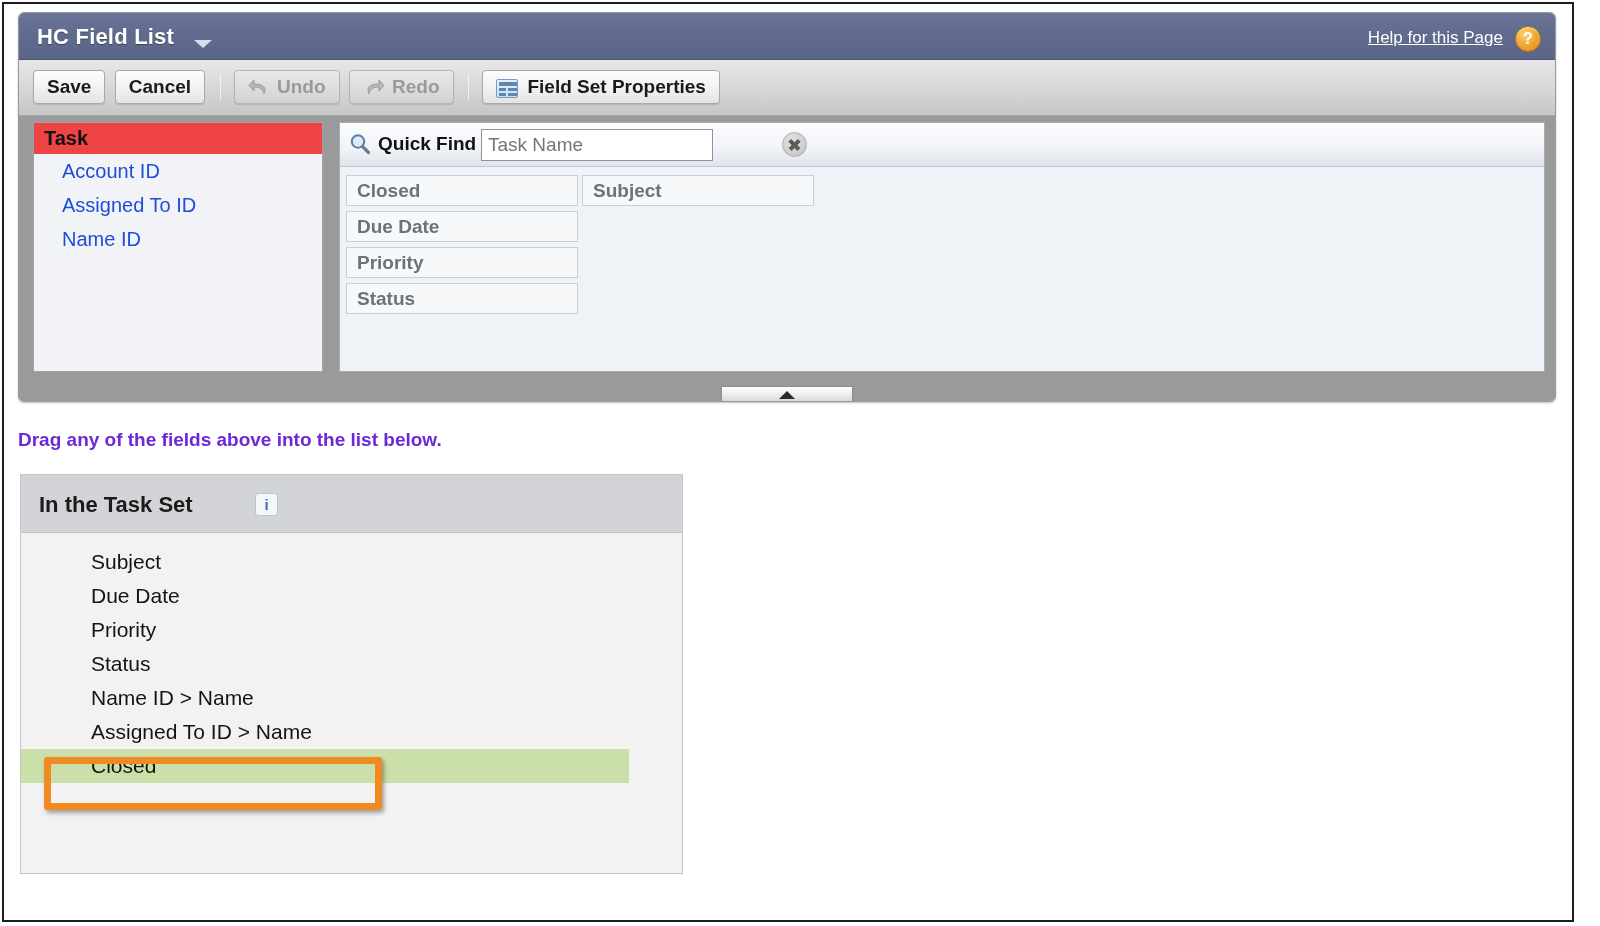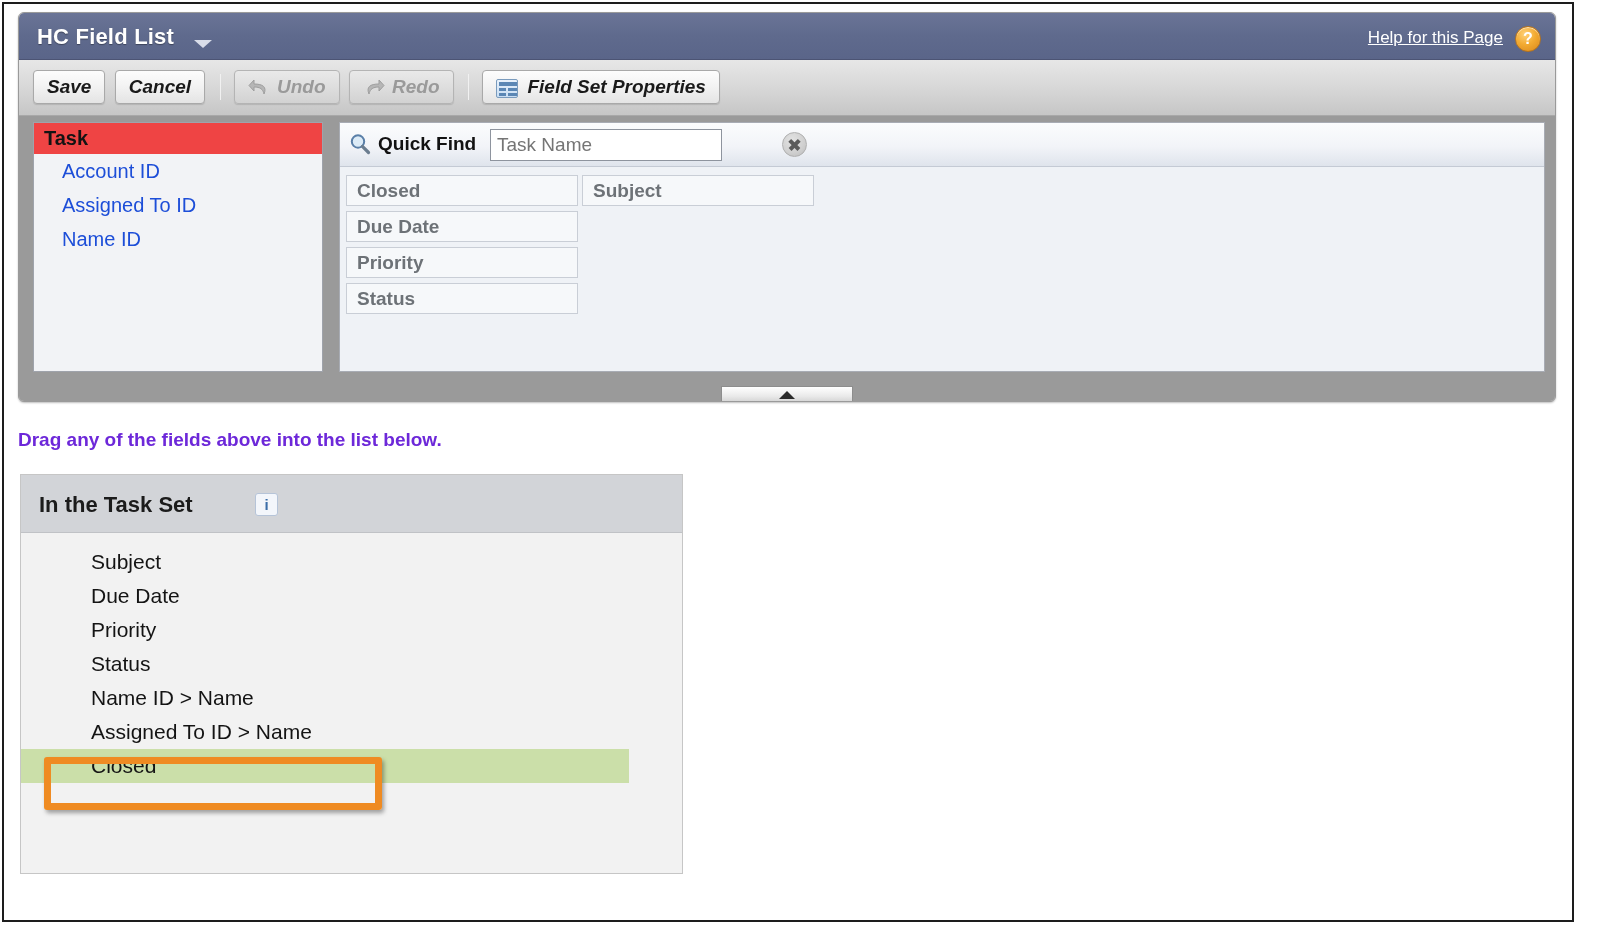--- a/index.html
+++ b/index.html
@@ -82,21 +82,20 @@
     display:inline-flex; align-items:center;
     height:34px; padding:0 13px;
     margin-right:5px;
     font-size:19px; font-weight:bold; color:#1a1a1a;
     background:linear-gradient(to bottom,#fdfdfd 0%,#f2f2f2 50%,#e4e4e4 100%);
     border:1px solid #a9a9a9;
     border-radius:4px;
     box-shadow:0 1px 1px rgba(0,0,0,.12);
     cursor:pointer;
     vertical-align:middle;
-    font-style:italic;
   }
   .tbtn.disabled {
     color:#9a9a9a;
     background:linear-gradient(to bottom,#e9e9e9 0%,#dedede 50%,#d2d2d2 100%);
     border-color:#b4b4b4;
     cursor:default;
   }
   .tsep {
     display:inline-block; width:1px; height:26px;
     background:#adadad; margin:0 9px 0 5px;
@@ -162,21 +161,21 @@
   }
   #qfbar .mag {
     position:absolute; left:8px; top:9px;
     width:24px; height:24px;
   }
   #qfbar .qflabel {
     position:absolute; left:38px; top:10px;
     font-size:19px; font-weight:bold; color:#121212;
   }
   #qfinput {
-    position:absolute; left:150px; top:6px;
+    position:absolute; left:141px; top:6px;
     width:232px; height:32px;
     font-size:19px; color:#747474;
     padding:3px 6px;
     border:1px solid #8e949e;
     background:#ffffff;
     font-family:"Liberation Sans", sans-serif;
   }
   #qfclear {
     position:absolute; left:442px; top:9px;
     width:25px; height:25px; border-radius:50%;

